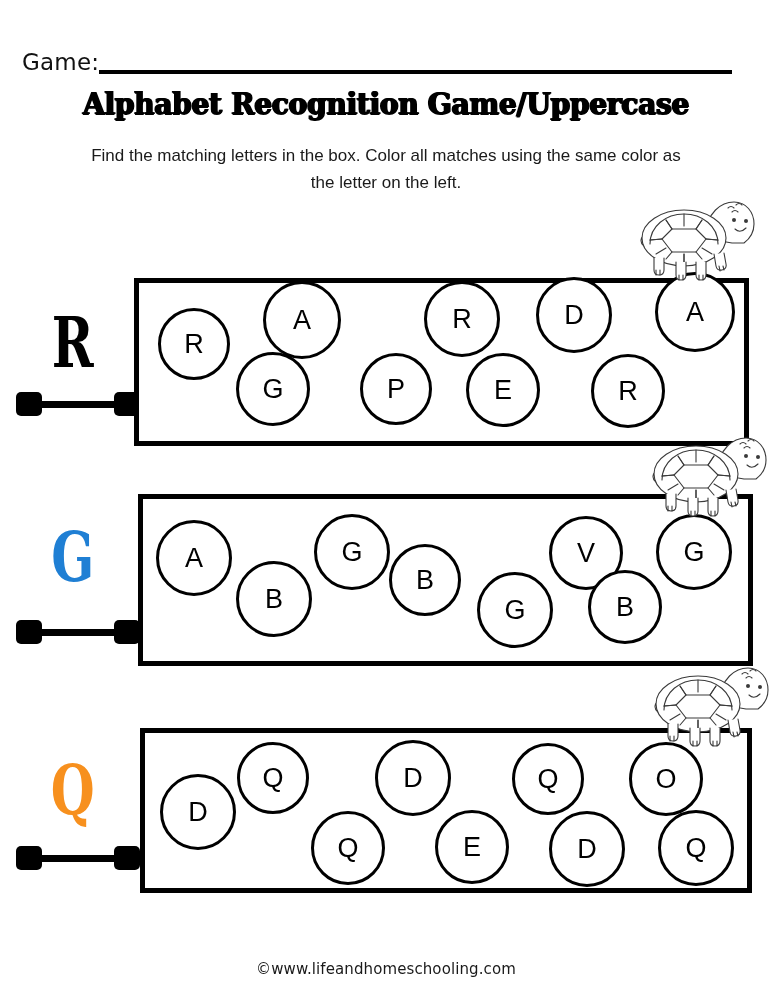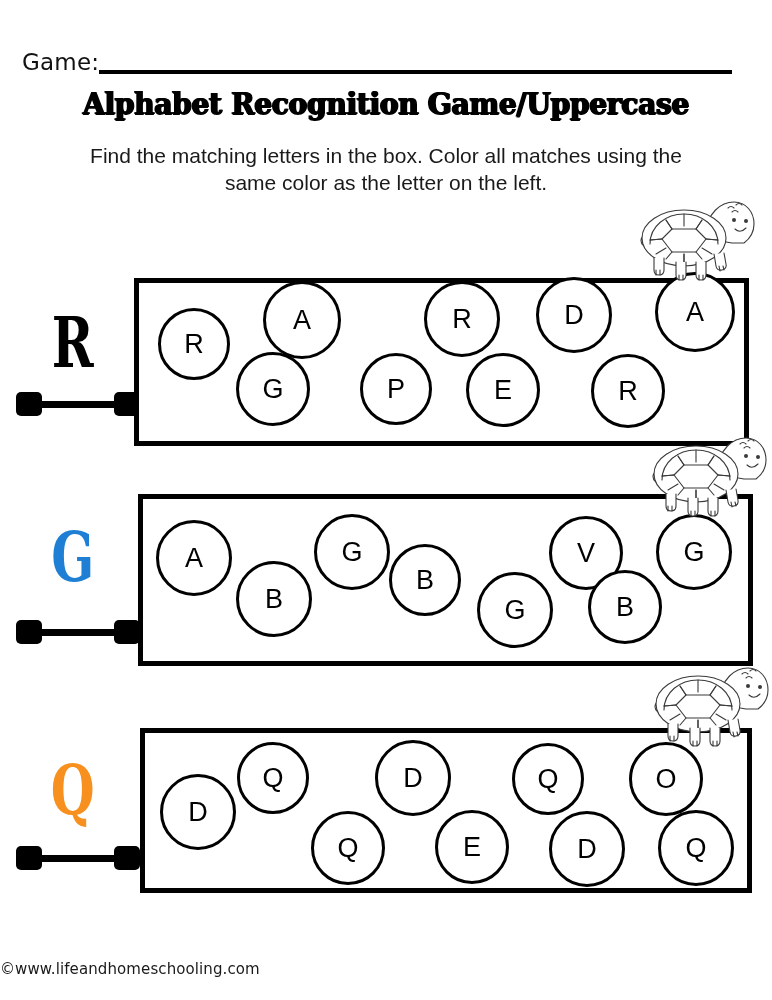--- a/index.html
+++ b/index.html
@@ -62,21 +62,21 @@
   }
 
   
   .subtitle {
     position: absolute;
     left: 86px;
     top: 142px;
     width: 600px;
     text-align: center;
     font-family: "Liberation Sans", sans-serif;
-    font-size: 21px;
+    font-size: 17px;
     line-height: 27px;
     color: #1a1a1a;
   }
 
   
   .row {
     position: absolute;
     left: 0;
     width: 772px;
   }
@@ -177,20 +177,21 @@
   .turtle-1 { left: 636px; top: 196px; }
   .turtle-2 { left: 648px; top: 432px; }
   .turtle-3 { left: 650px; top: 662px; }
 
   
   .footer {
     position: absolute;
     left: 0;
     top: 960px;
     width: 772px;
+    text-align: center;
     font-family: "DejaVu Sans", sans-serif;
     font-size: 15px;
     color: #1a1a1a;
     letter-spacing: .1px;
   }
 </style>
 </head>
 <body>
 
 <div class="page">

